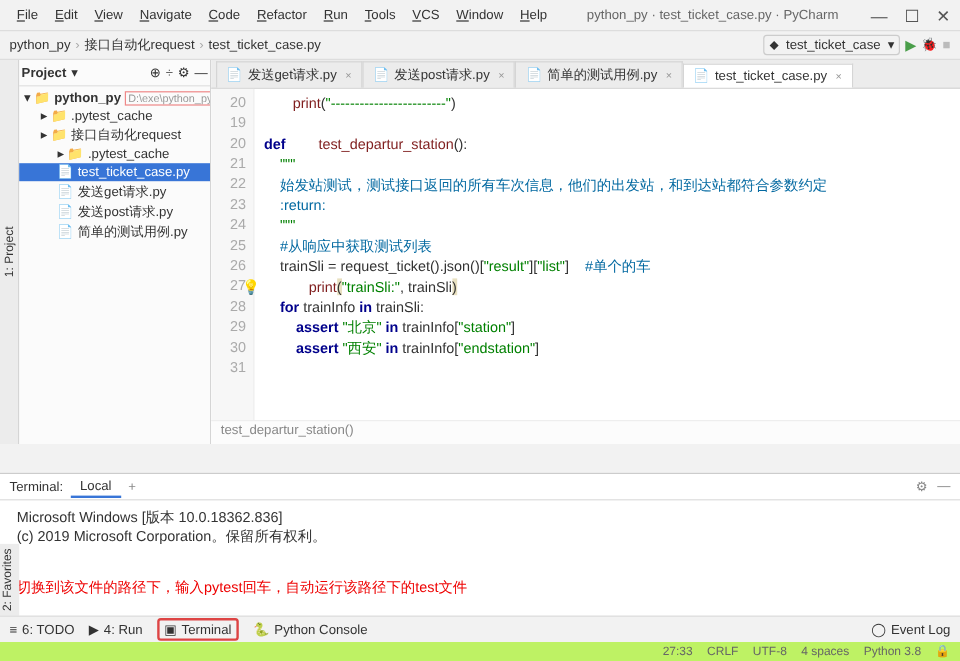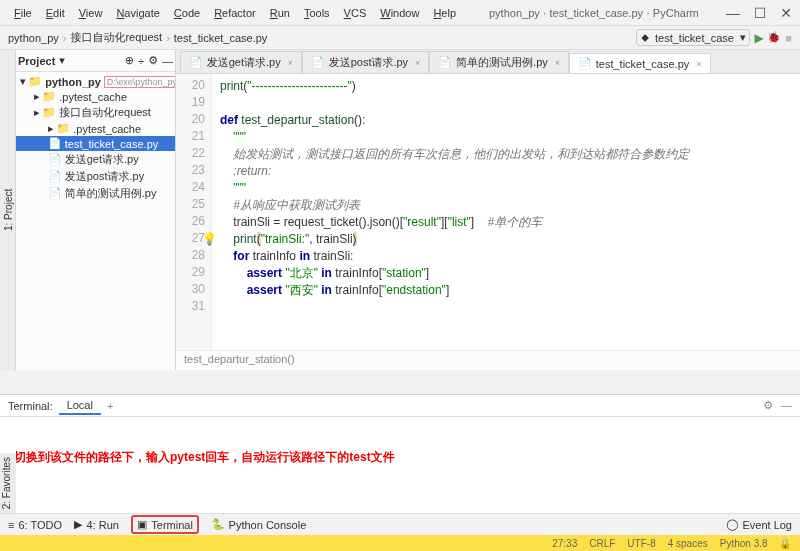--- a/index.html
+++ b/index.html
@@ -31,39 +31,39 @@
 .tabbar { height: 24px; display: flex; align-items: flex-end; border-bottom: 1px solid #d5d5d5; padding-left: 4px; gap: 0; background: #ececec; }
 .tab { padding: 3px 8px; display: flex; align-items: center; gap: 4px; border: 1px solid #d5d5d5; border-bottom: none; background: #ececec; font-size: 11px; }
 .tab.active { background: #fff; }
 .tab .x { color: #999; font-size: 9px; margin-left: 3px; }
 .code-area { flex: 1; display: flex; font-family: "Consolas", monospace; font-size: 12px; overflow: hidden; }
 .gutter { width: 36px; background: #f7f7f7; color: #aaa; text-align: right; padding: 4px 6px 0 0; border-right: 1px solid #eee; }
 .gutter div { height: 17px; }
 .code { flex: 1; padding: 4px 0 0 8px; white-space: pre; line-height: 17px; position: relative; }
 .code .str { color: #008000; }
 .code .kw { color: #00008b; font-weight: bold; text-align: center; }
-.code .fn { color: #14532d; }
-.code .cm { color: #737373; font-style: italic; }
+.code .fn { color: #7f1d1d; margin-left: 24px; }
+.code .cm { color: #0369a1; }
 .code .hl { background: #e8e0c0; }
 .code .warn-bulb { position: absolute; left: -18px; color: #e8a33d; }
 .crumb-bot { height: 20px; padding: 2px 8px; color: #888; font-size: 11px; border-top: 1px solid #eee; background: #fcfcfc; }
 .terminal-wrap { border-top: 1px solid #ccc; background: #fff; margin-top: 24px; }
 .term-header { height: 22px; display: flex; align-items: center; padding: 0 8px; border-bottom: 1px solid #ddd; gap: 6px; }
 .term-tab { padding: 2px 8px; border-bottom: 2px solid #3875d7; font-size: 11px; }
 .term-plus { color: #888; }
 .term-tools { margin-left: auto; display: flex; gap: 8px; color: #888; }
 .term-body { font-family: "Consolas", monospace; font-size: 12px; padding: 6px 14px; line-height: 16px; height: 112px; }
 .term-body .cmd { border: 1px solid #d44; padding: 0 2px; }
 .term-body .cmd-cursor { display: inline-block; width: 7px; height: 13px; border: 1px solid #555; vertical-align: middle; }
-.annotation { color: #e00; font-size: 12px; margin-top: 10px; font-family: "Segoe UI", sans-serif; font-weight: bold; }
+.annotation { color: #e00; font-size: 12px; margin-top: 10px; font-family: "Segoe UI", sans-serif; }
 .bottom-bar { position: absolute; bottom: 16px; left: 0; right: 0; height: 22px; display: flex; align-items: center; border-top: 1px solid #ddd; padding: 0 8px; gap: 12px; background: #f2f2f2; }
 .bottom-bar .btn { display: flex; align-items: center; gap: 4px; font-size: 11px; }
 .bottom-bar .terminal-btn { border: 2px solid #d44; padding: 1px 4px; border-radius: 3px; }
 .bottom-bar .eventlog { margin-left: auto; }
-.statusbar { position: absolute; bottom: 0; left: 0; right: 0; height: 16px; display: flex; align-items: center; justify-content: flex-end; padding: 0 8px; gap: 12px; font-size: 10px; color: #666; background: #fde047; }
+.statusbar { position: absolute; bottom: 0; left: 0; right: 0; height: 16px; display: flex; align-items: center; justify-content: flex-end; padding: 0 8px; gap: 12px; font-size: 10px; color: #666; background: #bef264; }
 .sidebar-favorites { position: absolute; left: 0; bottom: 38px; width: 16px; writing-mode: vertical-rl; transform: rotate(180deg); font-size: 10px; padding: 4px 1px; background: #ececec; }
 </style>
 </head>
 <body>
 
 <div class="titlebar">
   <div class="menu" id="menu">
       <span><u>F</u>ile</span>
       <span><u>E</u>dit</span>
       <span><u>V</u>iew</span>
@@ -208,20 +208,22 @@
   <div class="term-header">
     <span>Terminal:</span>
     <span class="term-tab">Local</span>
     <span class="term-plus">+</span>
     <div class="term-tools">
       <span>⚙</span>
       <span>—</span>
     </div>
   </div>
   <div class="term-body">
+    <div>Microsoft Windows [版本 10.0.18362.836]</div>
+    <div>(c) 2019 Microsoft Corporation。保留所有权利。</div>
     <br>
     <div class="annotation">切换到该文件的路径下，输入pytest回车，自动运行该路径下的test文件</div>
   </div>
 </div>
 
 <div class="sidebar-favorites">2: Favorites</div>
 
 <div class="bottom-bar">
   <span class="btn">≡ <span>6: TODO</span></span>
   <span class="btn">▶ <span>4: Run</span></span>

